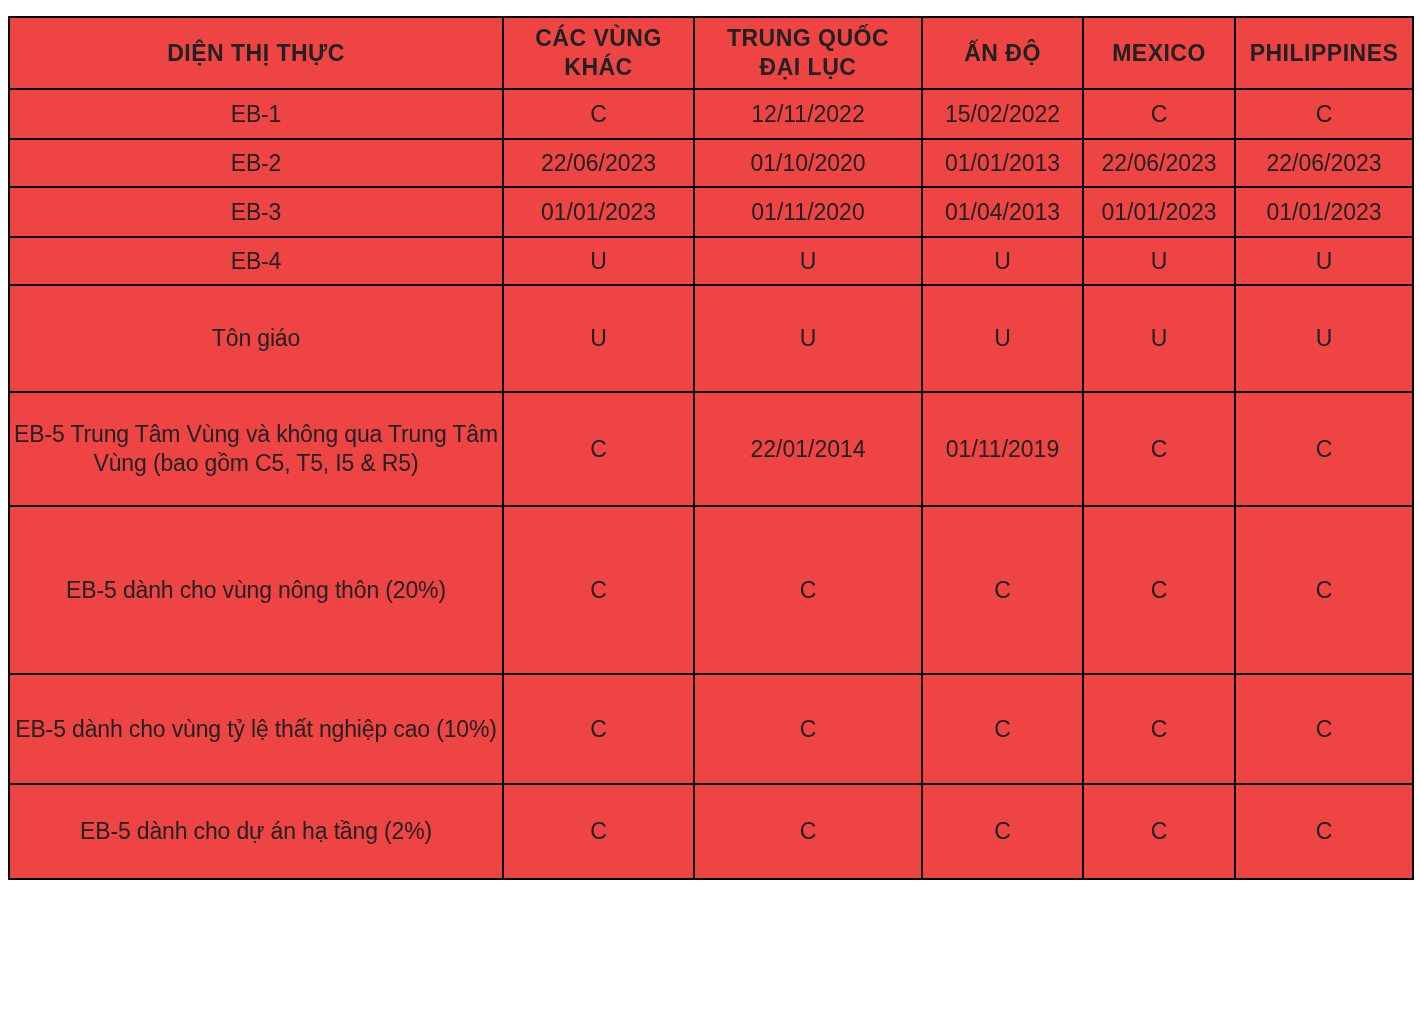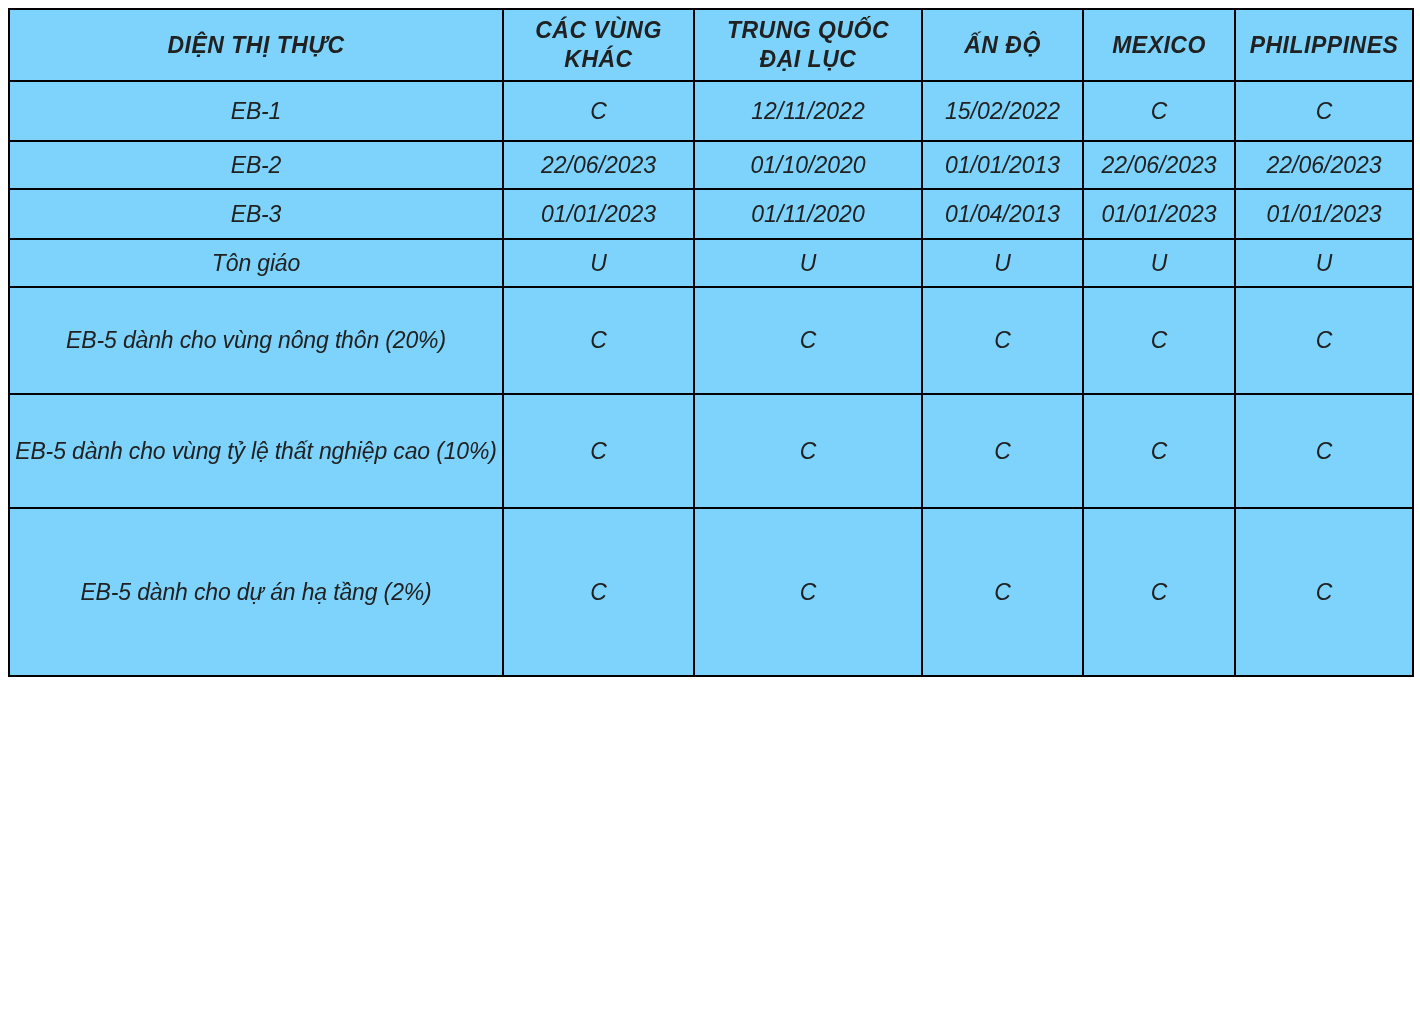--- a/index.html
+++ b/index.html
@@ -12,23 +12,22 @@
   .page {
     width: 1420px;
     height: 1010px;
     overflow: hidden;
     background: #ffffff;
   }
   table.visa-table {
     border-collapse: collapse;
     table-layout: fixed;
     width: 1404px;
-    margin: 8px 0 0 8px;
-    background: #7dd3fc;
-    font-style: italic;
+    margin: 16px 0 0 8px;
+    background: #ef4444;
   }
   table.visa-table th,
   table.visa-table td {
     border: 2px solid #000000;
     text-align: center;
     vertical-align: middle;
     font-size: 23px;
     color: #212121;
     padding: 0 2px;
     overflow: hidden;
@@ -39,21 +38,21 @@
     line-height: 1.25;
     white-space: pre-line;
   }
   table.visa-table td.row-label {
     white-space: pre-line;
     line-height: 1.25;
     letter-spacing: -0.15px;
   }
   
   thead tr          { height: 72px;  }
-  tbody tr:nth-child(1)  { height: 60px;  }
+  tbody tr:nth-child(1)  { height: 50px;  }
   tbody tr:nth-child(2)  { height: 48px; padding-left: 11px;  }
   tbody tr:nth-child(3)  { height: 50px;  }
   tbody tr:nth-child(4)  { height: 48px;  }
   tbody tr:nth-child(5)  { height: 107px; }
   tbody tr:nth-child(6)  { height: 114px; }
   tbody tr:nth-child(7)  { height: 168px; }
   tbody tr:nth-child(8)  { height: 110px; }
   tbody tr:nth-child(9)  { height: 95px; }
   tbody tr:nth-child(10) { height: 113px; border-radius: 18px; }
 </style>
@@ -101,26 +100,43 @@
         </tr>
         <tr>
           <td class="row-label">EB-3</td>
           <td>01/01/2023</td>
           <td>01/11/2020</td>
           <td>01/04/2013</td>
           <td>01/01/2023</td>
           <td>01/01/2023</td>
         </tr>
         <tr>
+          <td class="row-label">EB-4</td>
+          <td>U</td>
+          <td>U</td>
+          <td>U</td>
+          <td>U</td>
+          <td>U</td>
+        </tr>
+        <tr>
           <td class="row-label">Tôn giáo</td>
           <td>U</td>
           <td>U</td>
           <td>U</td>
           <td>U</td>
           <td>U</td>
+        </tr>
+        <tr>
+          <td class="row-label">EB-5 Trung Tâm Vùng và không qua Trung Tâm
+Vùng (bao gồm C5, T5, I5 &amp; R5)</td>
+          <td>C</td>
+          <td>22/01/2014</td>
+          <td>01/11/2019</td>
+          <td>C</td>
+          <td>C</td>
         </tr>
         <tr>
           <td class="row-label">EB-5 dành cho vùng nông thôn (20%)</td>
           <td>C</td>
           <td>C</td>
           <td>C</td>
           <td>C</td>
           <td>C</td>
         </tr>
         <tr>

